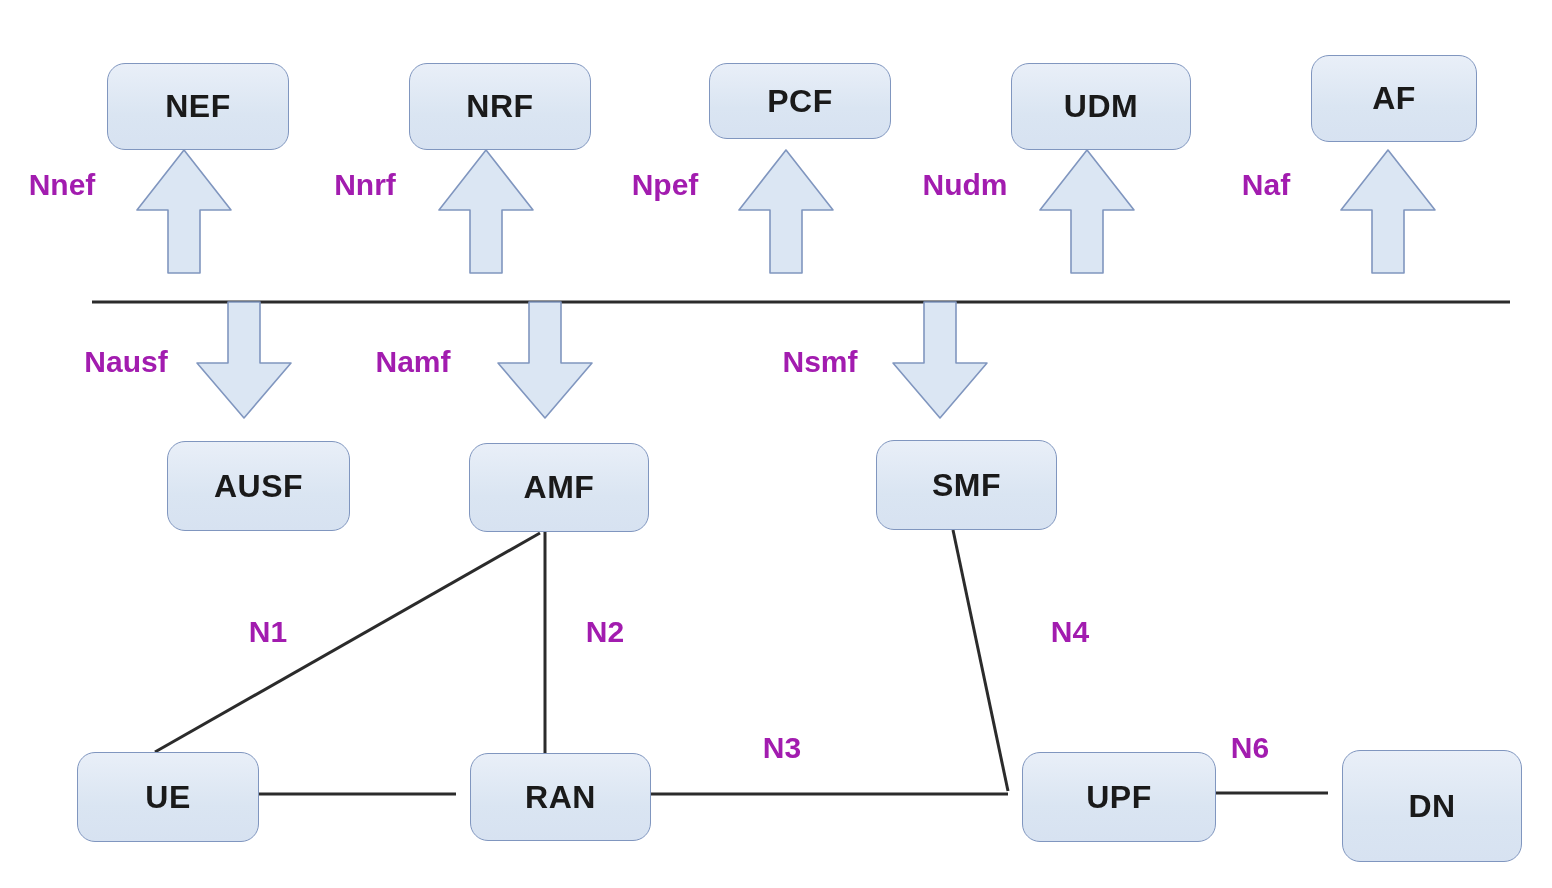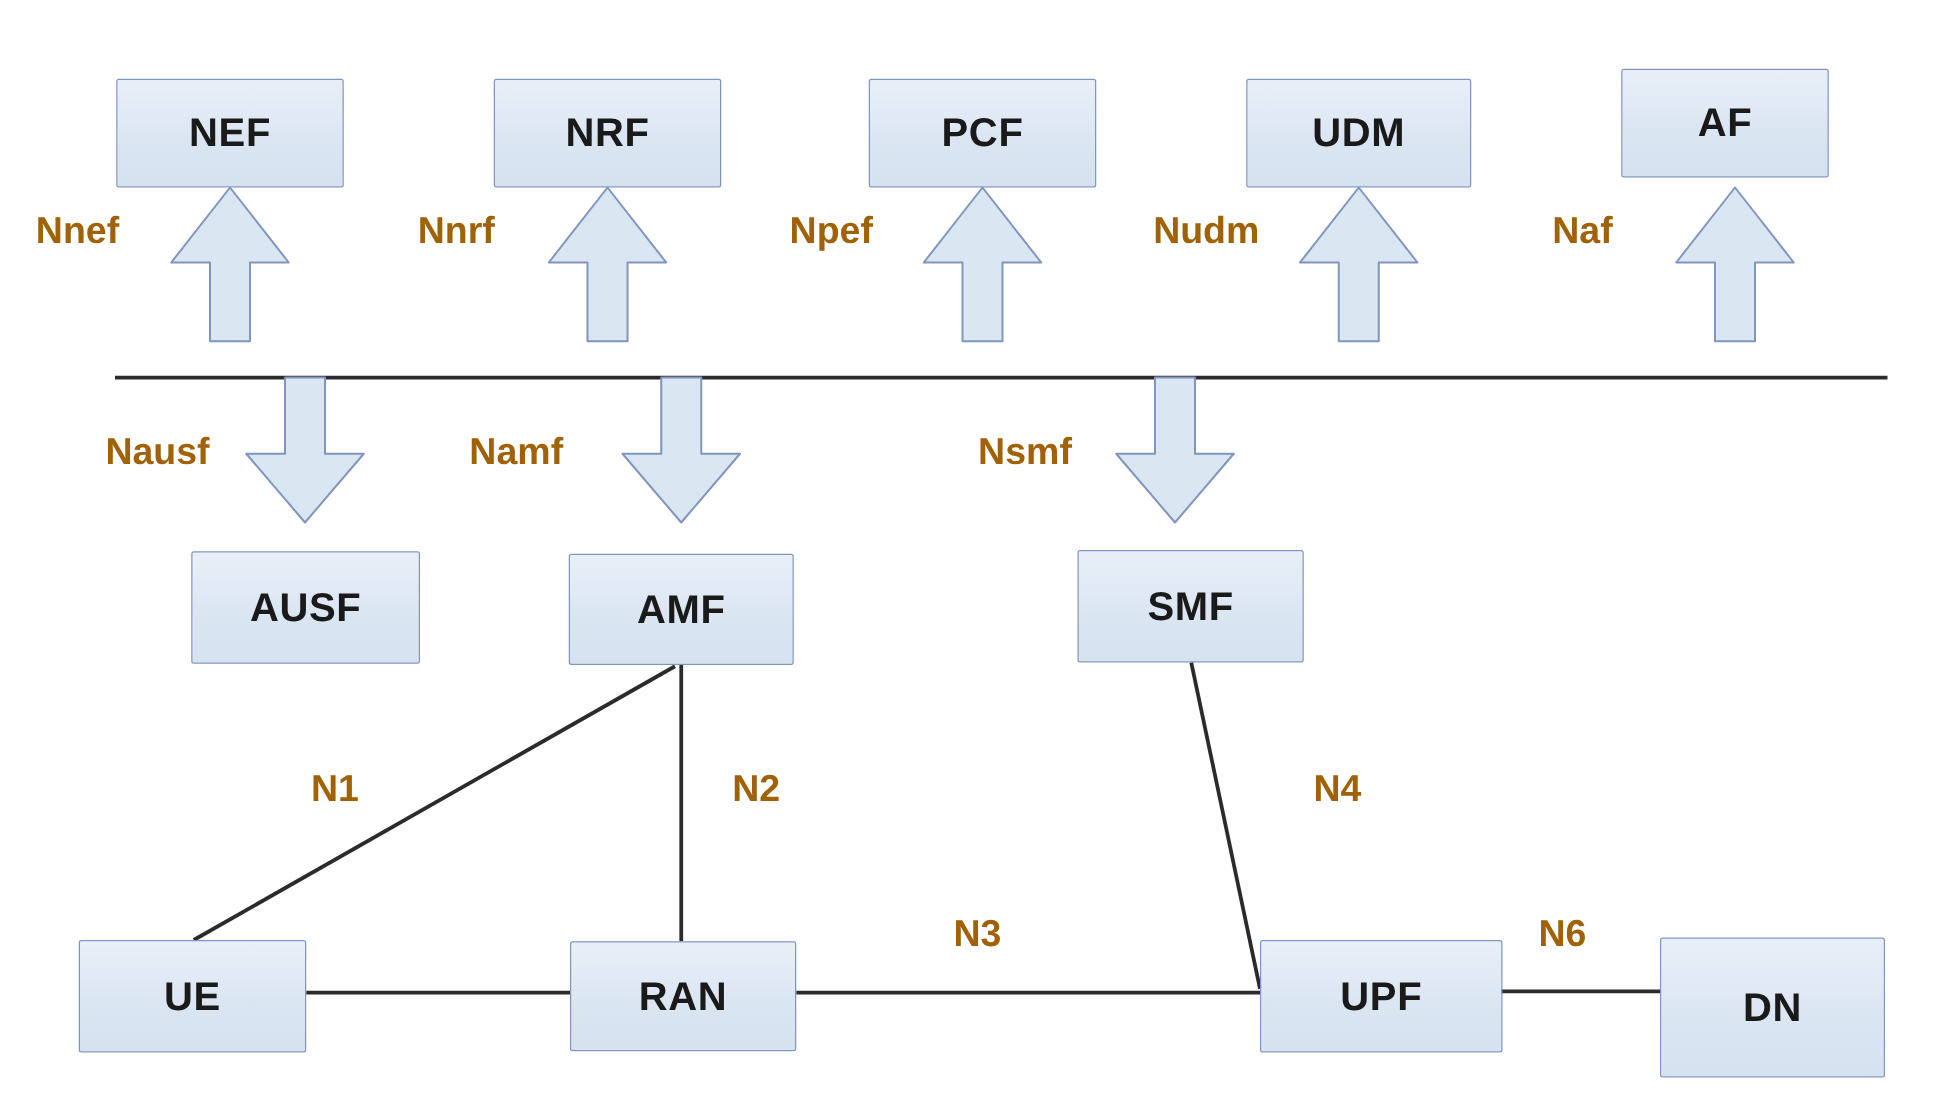--- a/index.html
+++ b/index.html
@@ -8,29 +8,30 @@
     width:1552px;height:888px;
     background:#ffffff;
     font-family:"Liberation Sans", sans-serif;
     overflow:hidden;
   }
   .node{
     position:absolute;
     box-sizing:border-box;
     background:linear-gradient(180deg,#e9eff8 0%,#dae5f2 60%,#d7e2f1 100%);
     border:1.6px solid #8096bf;
-    border-radius:2px;
+    border-radius:18px;
     display:flex;align-items:center;justify-content:center;
     font-size:32px;font-weight:600;color:#1a1a1a;
     letter-spacing:0.5px;
+    margin-left:14px;
   }
   .iface-label{
     position:absolute;
     transform:translate(-50%,-50%);
-    font-size:30px;font-weight:600;color:#a16207;
+    font-size:30px;font-weight:600;color:#a21caf;
     white-space:nowrap;
   }
   svg.layer{position:absolute;left:0;top:0;width:1552px;height:888px;}
   .busline{stroke:#2b2b2b;stroke-width:3;}
   .link{stroke:#2b2b2b;stroke-width:3;fill:none;}
   .blockarrow{fill:#dbe6f3;stroke:#8096bf;stroke-width:1.6;stroke-linejoin:round;}
 </style>
 </head>
 <body>
 
@@ -53,21 +54,21 @@
     <line class="link" x1="155" y1="752" x2="540" y2="533"></line>
     <line class="link" x1="545" y1="532" x2="545" y2="753"></line>
     <line class="link" x1="245" y1="794" x2="456" y2="794"></line>
     <line class="link" x1="637" y1="794" x2="1008" y2="794"></line>
     <line class="link" x1="953" y1="530" x2="1008" y2="791"></line>
     <line class="link" x1="1188" y1="793" x2="1328" y2="793"></line>
   </svg>
 
   <div class="node" style="left:93px;top:63px;width:182px;height:87px">NEF</div>
   <div class="node" style="left:395px;top:63px;width:182px;height:87px">NRF</div>
-  <div class="node" style="left:695px;top:63px;width:182px;height:87px">PCF</div>
+  <div class="node" style="left:695px;top:63px;width:182px;height:76px">PCF</div>
   <div class="node" style="left:997px;top:63px;width:180px;height:87px">UDM</div>
   <div class="node" style="left:1297px;top:55px;width:166px;height:87px">AF</div>
 
   <div class="node" style="left:455px;top:443px;width:180px;height:89px">AMF</div>
   <div class="node" style="left:153px;top:441px;width:183px;height:90px">AUSF</div>
   <div class="node" style="left:862px;top:440px;width:181px;height:90px">SMF</div>
 
   <div class="node" style="left:456px;top:753px;width:181px;height:88px">RAN</div>
   <div class="node" style="left:63px;top:752px;width:182px;height:90px">UE</div>
   <div class="node" style="left:1008px;top:752px;width:194px;height:90px">UPF</div>

